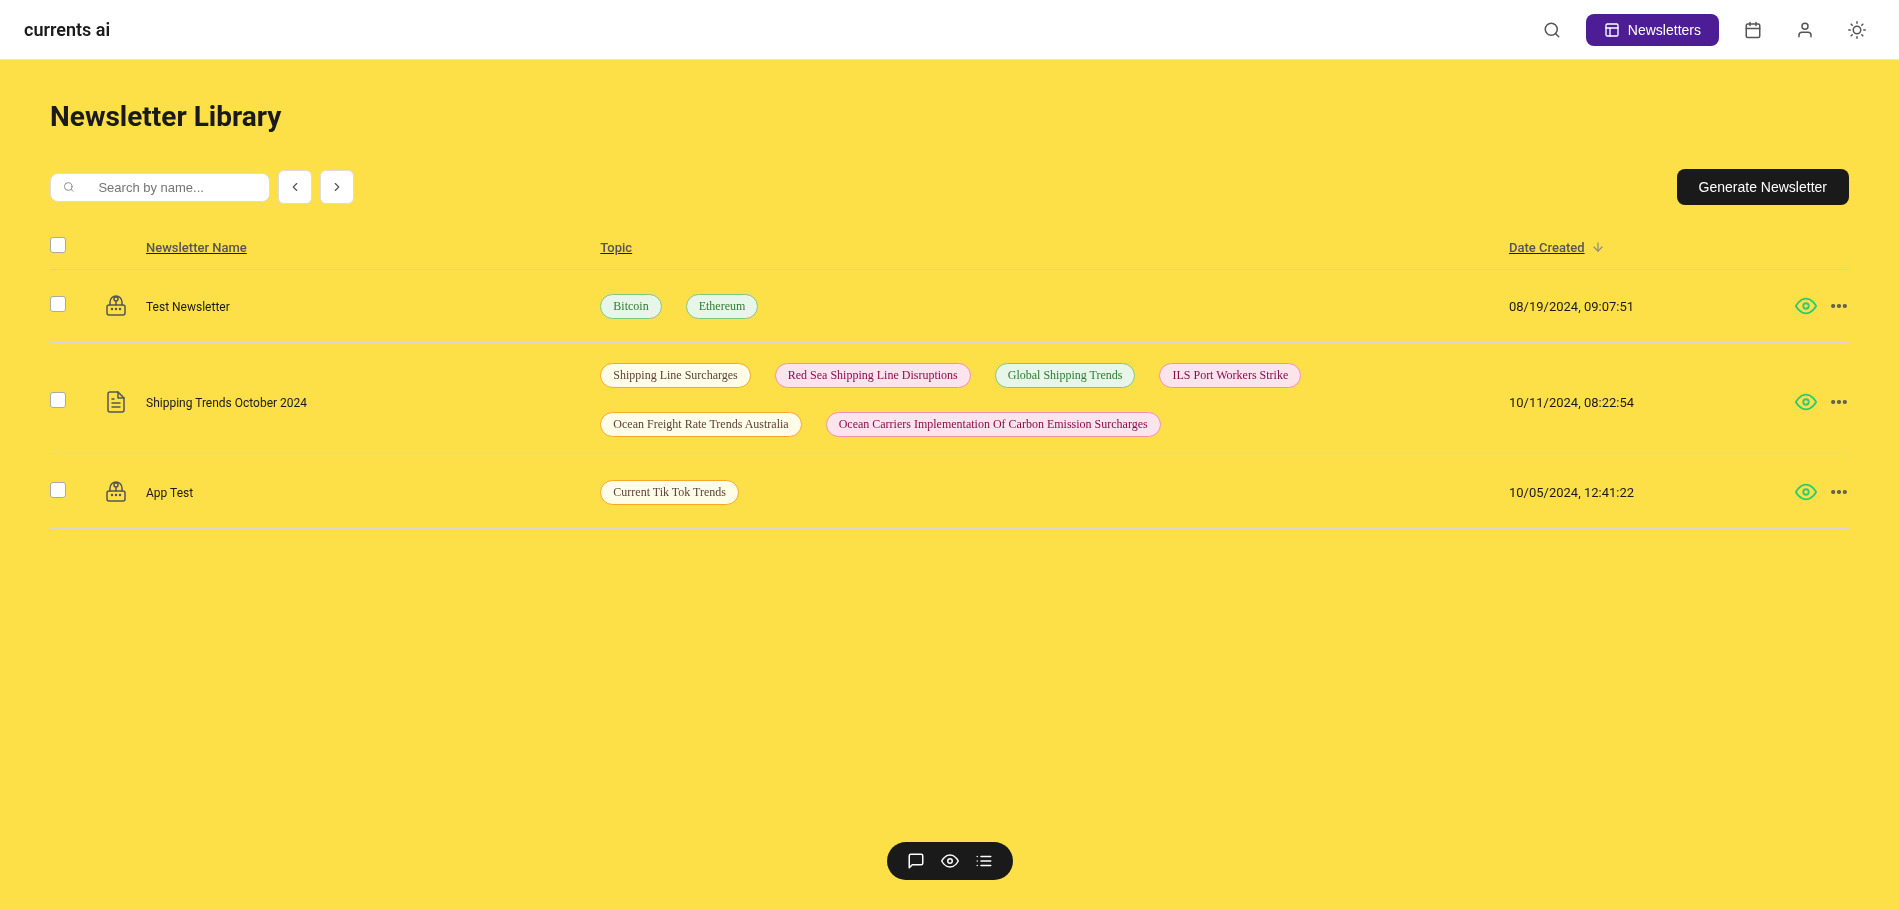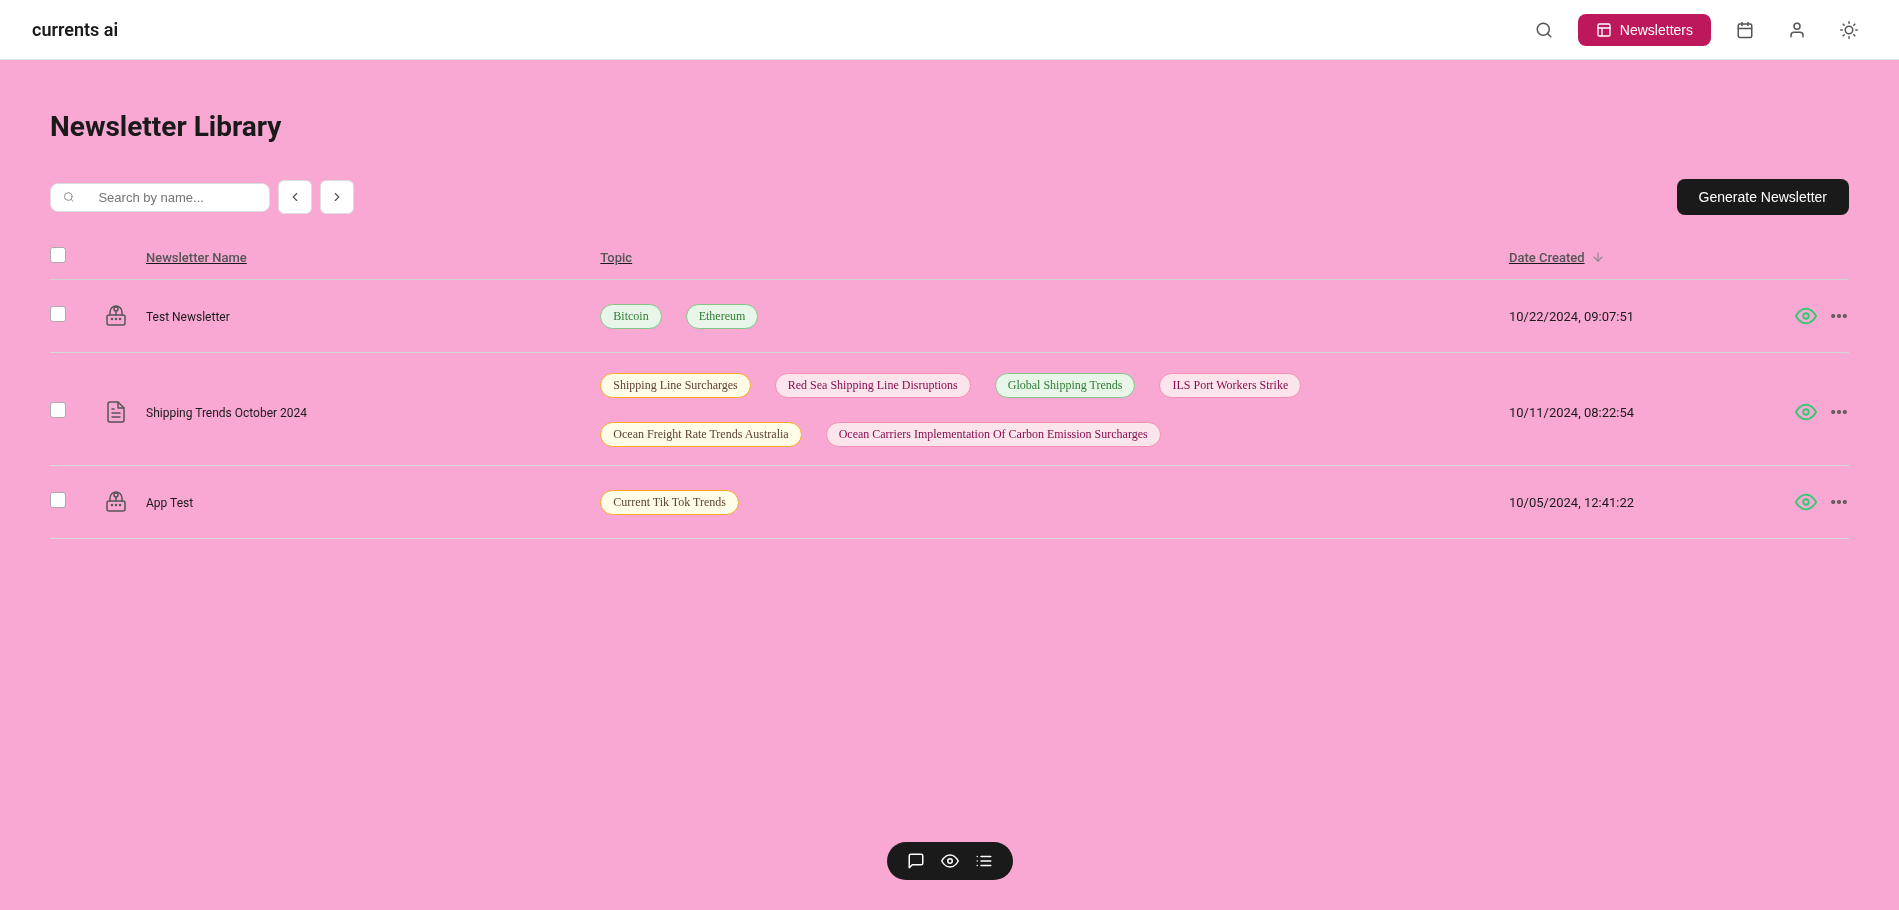--- a/index.html
+++ b/index.html
@@ -10,21 +10,21 @@
       height: 910px;
       width: 1899px;
       overflow: hidden;
     }
 
     
     .navbar {
       display: flex;
       align-items: center;
       justify-content: space-between;
-      padding: 0 32px;
+      padding: 0 24px;
       height: 60px;
       background: #ffffff;
       border-bottom: 1px solid #e5e5e5;
     }
     .navbar-logo {
       font-size: 18px;
       font-weight: 600;
       color: #1a1a1a;
     }
     .navbar-right {
@@ -38,38 +38,38 @@
       cursor: pointer;
       color: #555;
       display: flex;
       align-items: center;
       justify-content: center;
       width: 36px;
       height: 36px;
       border-radius: 6px;
     }
     .newsletters-btn {
-      background: #be185d;
+      background: #4c1d95;
       color: #ffffff;
       border: none;
       border-radius: 8px;
       padding: 8px 18px;
       font-size: 14px;
       font-weight: 500;
       cursor: pointer;
       display: flex;
       align-items: center;
       gap: 8px;
     }
 
     
     .main-area {
-      background: #f9a8d4;
+      background: #fde047;
       min-height: calc(910px - 60px);
-      padding: 50px 50px;
+      padding: 40px 50px;
     }
 
     .page-title {
       font-size: 28px;
       font-weight: 700;
       color: #1a1a1a;
       margin-bottom: 36px;
     }
 
     
@@ -392,21 +392,21 @@
           </svg>
         </div>
       </div>
       <div class="col-name">
         <span class="row-name">Test Newsletter</span>
       </div>
       <div class="col-topic topics-cell">
         <span class="topic-tag tag-green">Bitcoin</span>
         <span class="topic-tag tag-green">Ethereum</span>
       </div>
-      <div class="date-cell">10/22/2024, 09:07:51</div>
+      <div class="date-cell">08/19/2024, 09:07:51</div>
       <div class="actions-cell">
         <button class="action-btn" title="View">
           <svg width="22" height="22" viewBox="0 0 24 24" fill="none" stroke="#2ecc71" stroke-width="2" stroke-linecap="round" stroke-linejoin="round">
             <path d="M1 12s4-8 11-8 11 8 11 8-4 8-11 8-11-8-11-8z"></path>
               <circle cx="12" cy="12" r="3"></circle>
           </svg>
         </button>
         <button class="action-more-btn" title="More">
           <svg width="20" height="20" viewBox="0 0 24 24" fill="none" stroke="#555" stroke-width="2" stroke-linecap="round" stroke-linejoin="round">
             <circle cx="5" cy="12" r="1.5"></circle>

